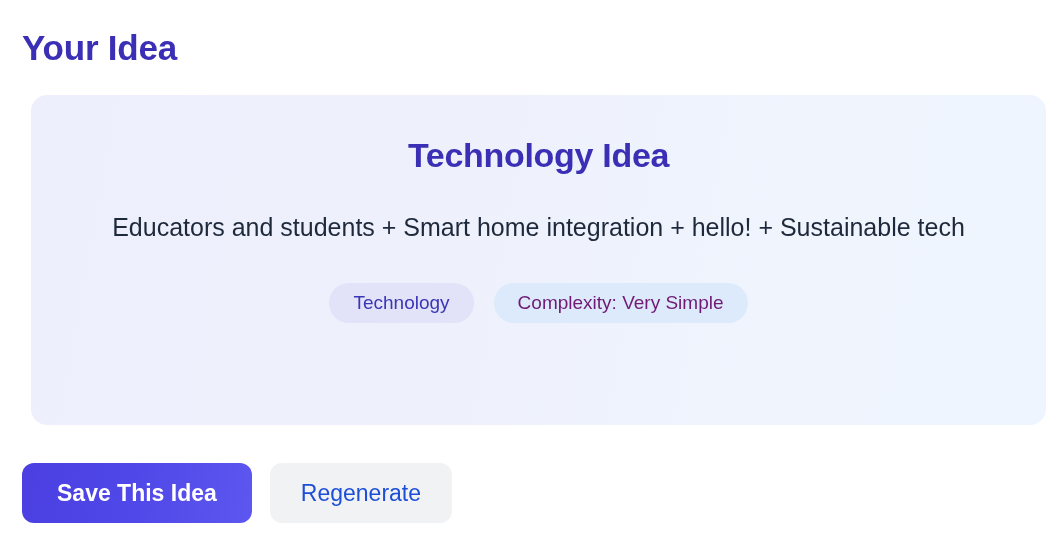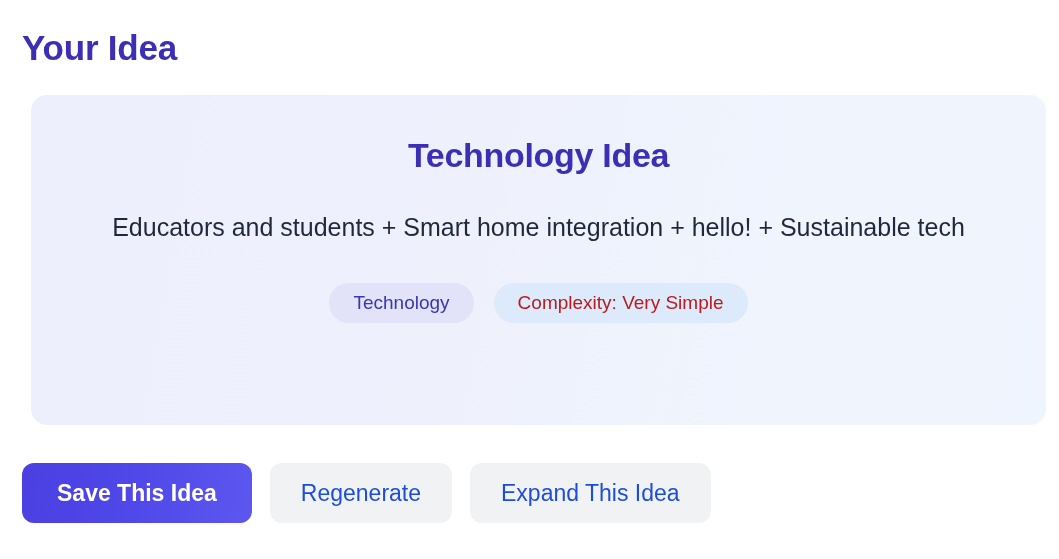--- a/index.html
+++ b/index.html
@@ -93,21 +93,21 @@
     text-align: right;
   }
 
   .badge-category {
     background: #E2E2F8;
     color: #3B36B5;
   }
 
   .badge-complexity {
     background: #DCEAFB;
-    color: #b91c1c;
+    color: #701a75;
   }
 
   .action-row {
     position: absolute;
     left: 22px;
     top: 463px;
     display: flex;
     flex-direction: row;
     align-items: center;
     gap: 18px;
@@ -158,16 +158,15 @@
     <div class="badge-row">
       <span class="badge badge-category">Technology</span>
       <span class="badge badge-complexity">Complexity: Very Simple</span>
     </div>
 
   </div>
 
   <div class="action-row">
     <button class="btn btn-primary">Save This Idea</button>
     <button class="btn btn-secondary">Regenerate</button>
-    <button class="btn btn-secondary">Expand This Idea</button>
   </div>
 
 </div>
 
 </body></html>

